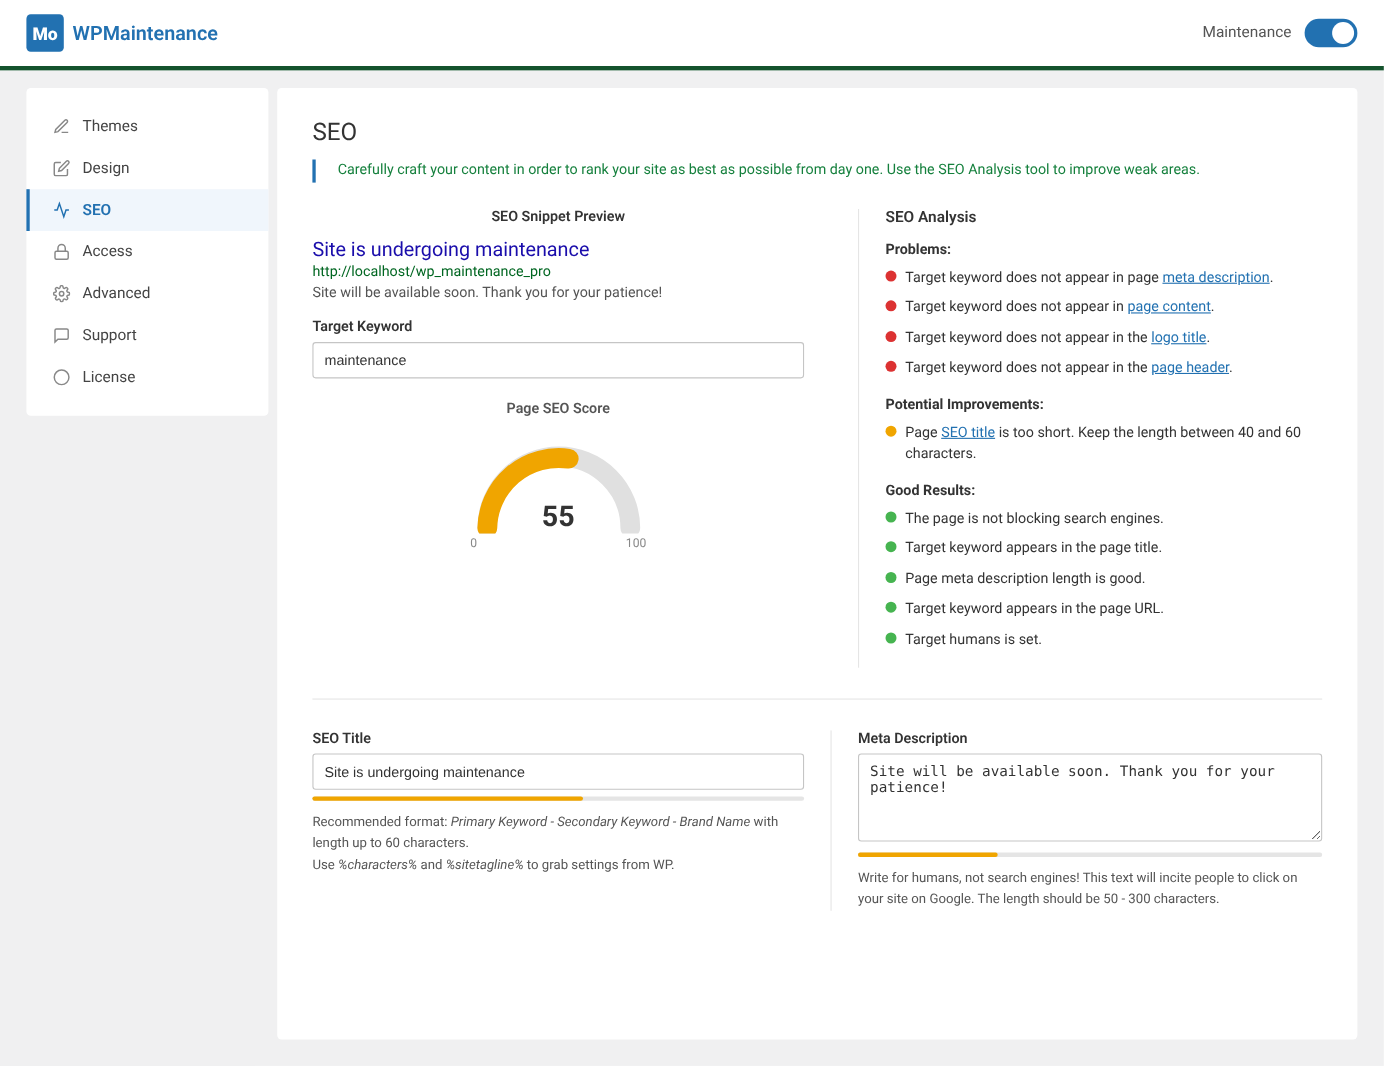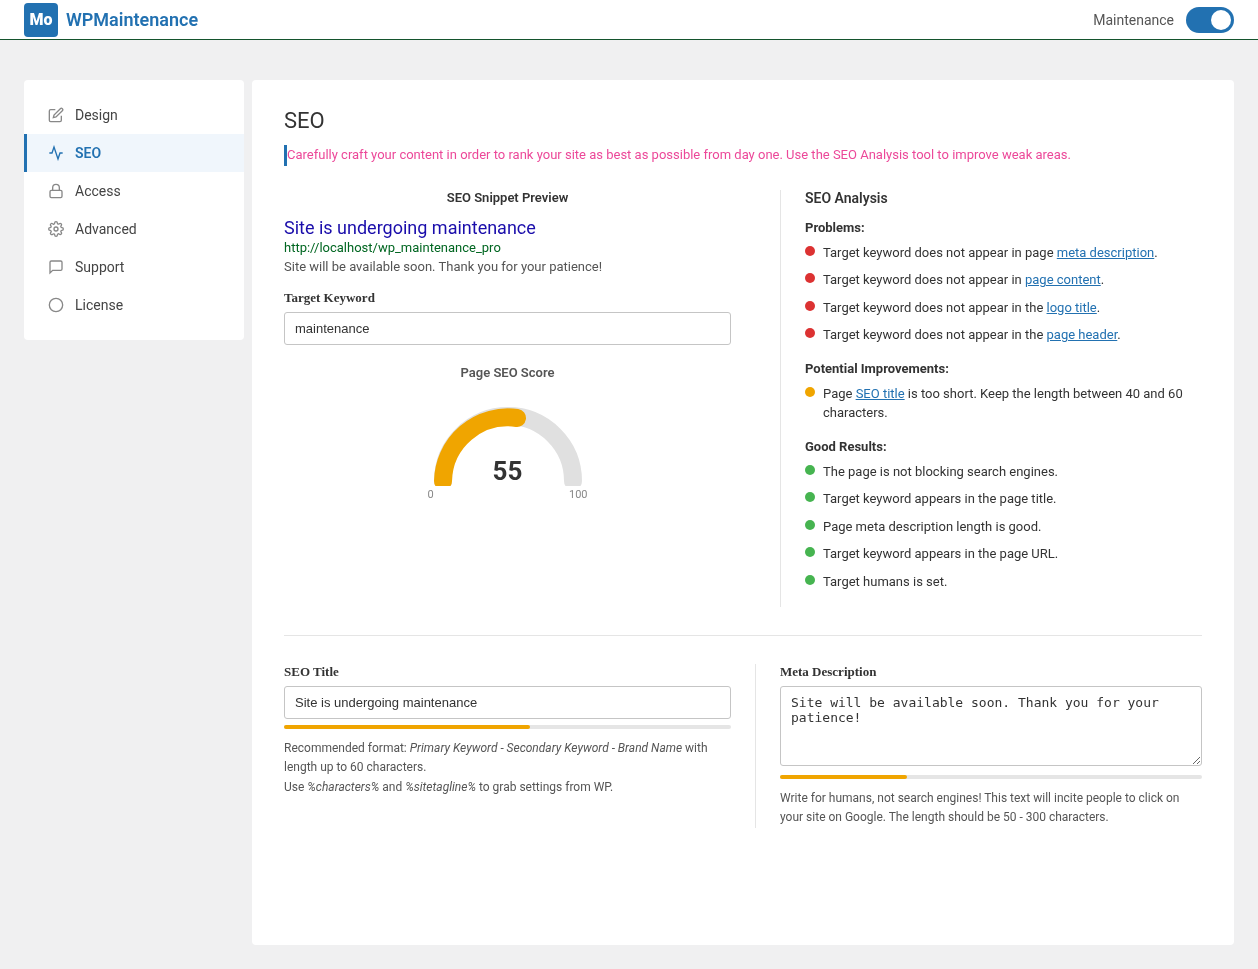--- a/index.html
+++ b/index.html
@@ -1,22 +1,22 @@
 <!DOCTYPE html>
 <html><head>
   <meta charset="utf-8">
   <style>
     * { box-sizing: border-box; margin: 0; padding: 0; }
     body { font-family: -apple-system, BlinkMacSystemFont, "Segoe UI", Roboto, sans-serif; background: #f0f0f1; font-size: 13px; color: #333; }
 
     
     .top-header {
       background: #fff;
-      border-bottom: 1px solid #14532d;
-      height: 40px;
+      border-bottom: 4px solid #14532d;
+      height: 64px;
       display: flex;
       align-items: center;
       justify-content: space-between;
       padding: 0 24px;
       position: fixed;
       top: 0; left: 0; right: 0;
       z-index: 100;
     }
     .logo-area {
       display: flex;
@@ -115,22 +115,22 @@
     }
 
     .page-title {
       font-size: 22px;
       font-weight: 400;
       color: #333;
       margin-bottom: 12px;
     }
     .page-description {
       border-left: 3px solid #2271b1;
-      padding-left: 0;
-      color: #ec4899;
+      padding-left: 20px;
+      color: #15803d;
       font-size: 13px;
       line-height: 1.6;
       margin-bottom: 24px;
     }
 
     
     .two-col {
       display: grid;
       grid-template-columns: 1fr 1fr;
       gap: 0 24px;
@@ -168,21 +168,20 @@
       color: #545454;
       margin-bottom: 16px;
     }
 
     
     .field-label {
       font-size: 13px;
       font-weight: 600;
       color: #333;
       margin-bottom: 6px;
-      font-family: Liberation Serif, serif;
     }
     .text-input {
       width: 100%;
       padding: 8px 10px;
       border: 1px solid #c5c5c5;
       border-radius: 3px;
       font-size: 13px;
       color: #333;
       outline: none;
     }
@@ -343,20 +342,29 @@
   </div>
   <div class="header-right">
     <span class="maintenance-label">Maintenance</span>
     <div class="toggle-switch"></div>
   </div>
 </header>
 
 <div class="app-wrapper">
 
   <nav class="sidebar">
+    <div class="sidebar-item">
+      <span class="sidebar-icon">
+        <svg width="16" height="16" viewBox="0 0 24 24" fill="none" stroke="currentColor" stroke-width="2">
+            <path d="M12 20h9"></path>
+            <path d="M16.5 3.5a2.121 2.121 0 013 3L7 19l-4 1 1-4L16.5 3.5z"></path>
+          </svg>
+      </span>
+      <span>Themes</span>
+    </div>
     <div class="sidebar-item">
       <span class="sidebar-icon">
         <svg width="16" height="16" viewBox="0 0 24 24" fill="none" stroke="currentColor" stroke-width="2">
             <path d="M11 4H4a2 2 0 00-2 2v14a2 2 0 002 2h14a2 2 0 002-2v-7"></path>
             <path d="M18.5 2.5a2.121 2.121 0 013 3L12 15l-4 1 1-4 9.5-9.5z"></path>
           </svg>
       </span>
       <span>Design</span>
     </div>
     <div class="sidebar-item active">

